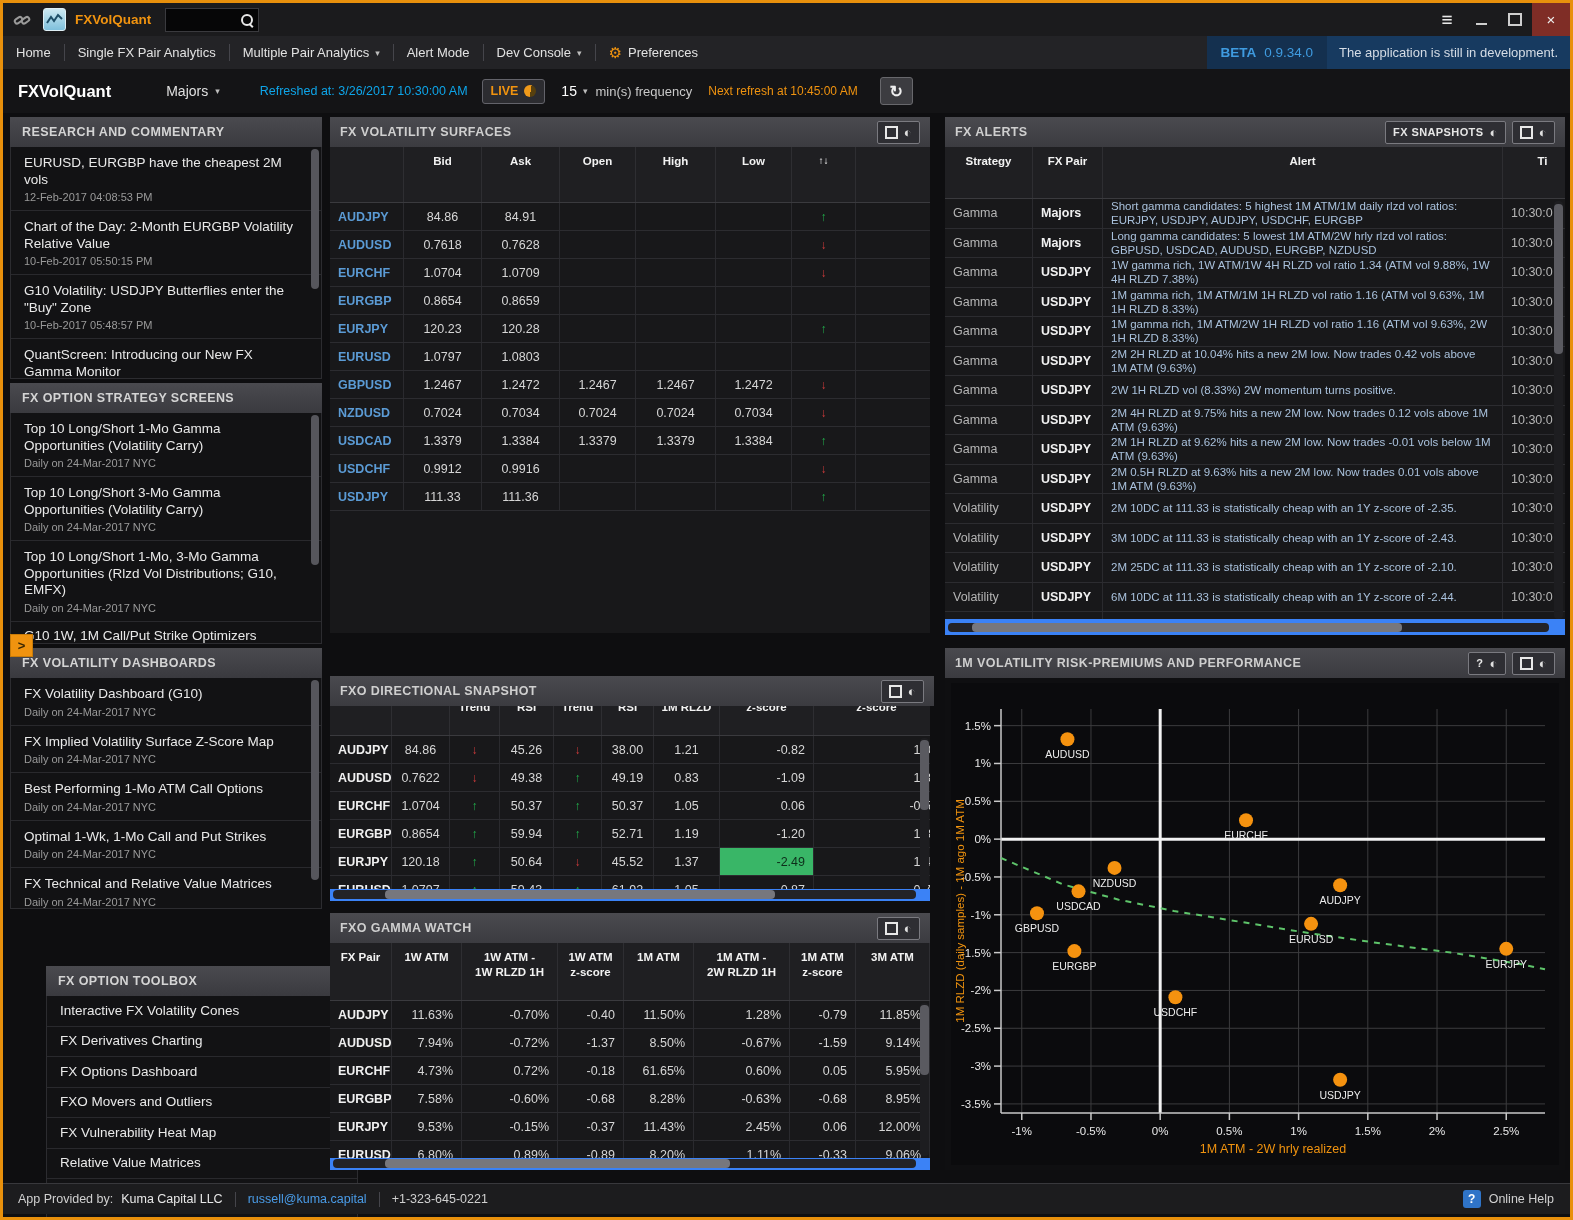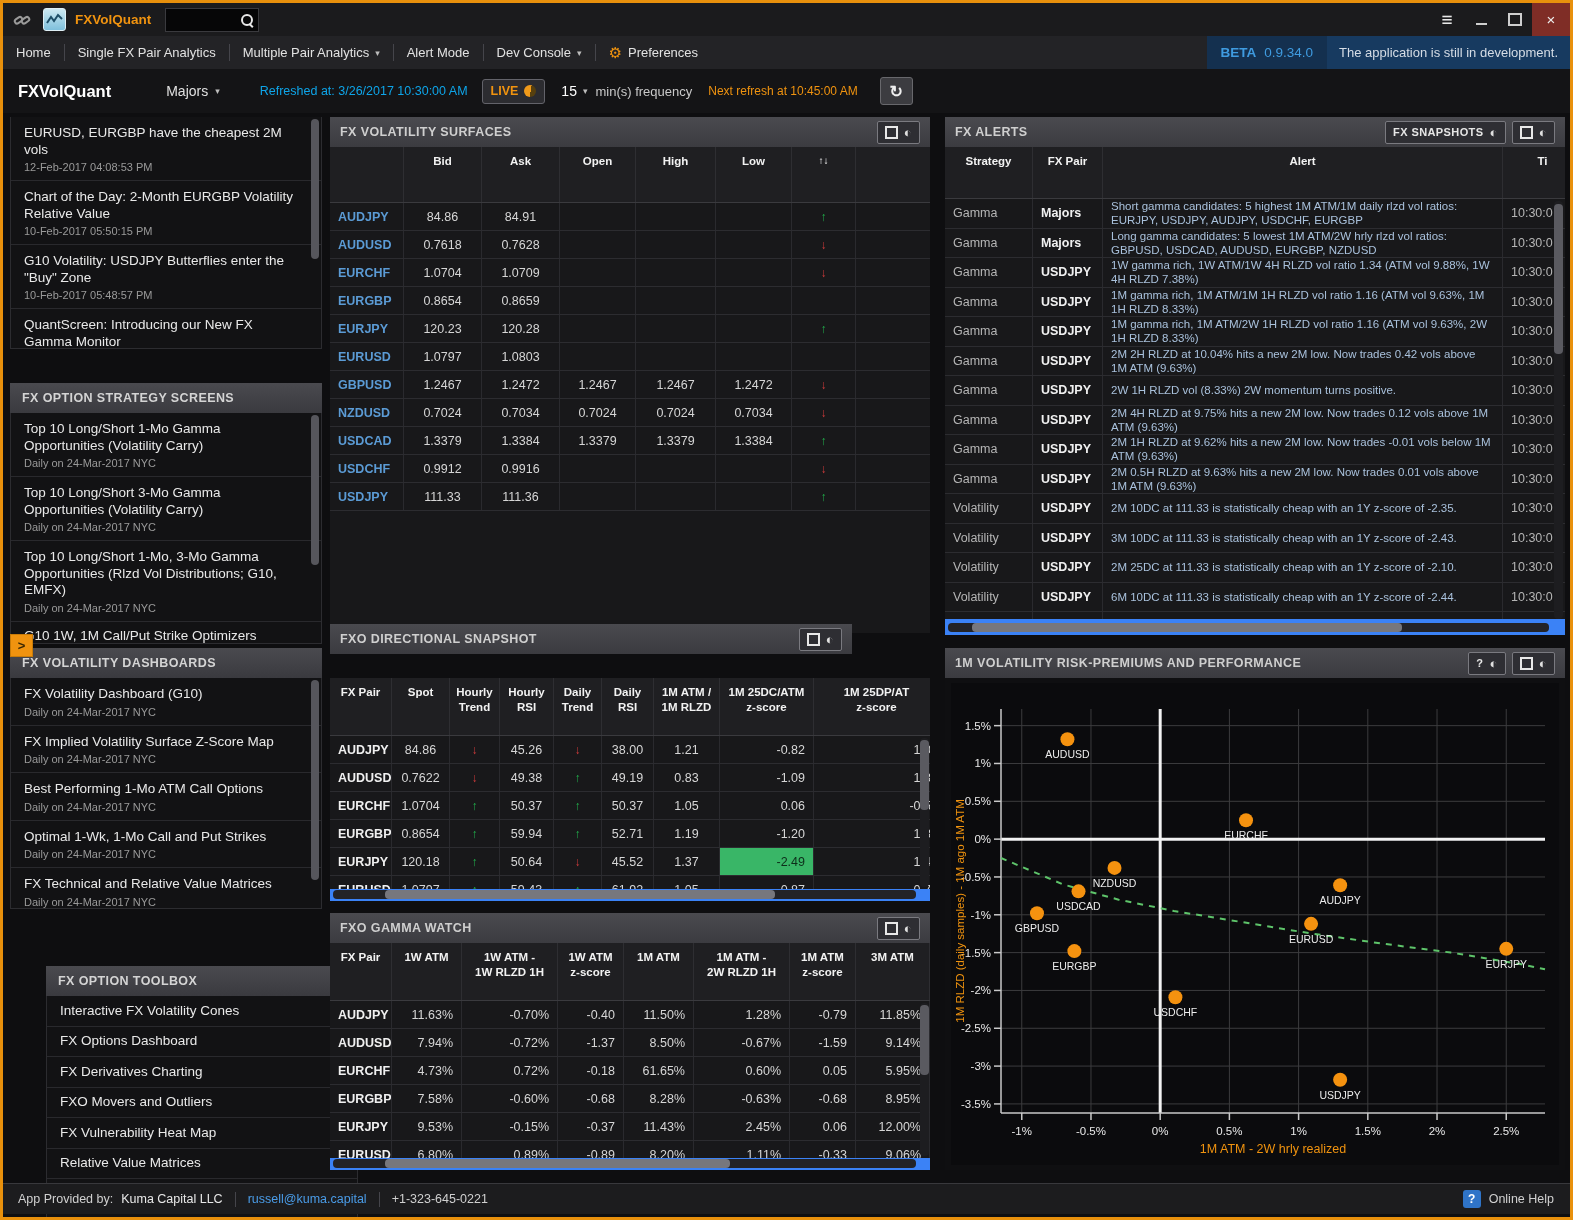--- a/index.html
+++ b/index.html
@@ -191,20 +191,21 @@
       <span>15</span>
       <span class="caret">▾</span>
     </span>
     <span class="h-freqlbl">min(s) frequency</span>
     <span class="h-next">Next refresh at 10:45:00 AM</span>
     <span class="refresh-btn">↻</span>
   </div>
 
   <div id="sidebar-root">
       <div class="side-sec" style="top: 117px;">
+        <div class="side-h">RESEARCH AND COMMENTARY</div>
         <div class="side-list" style="height: 232px;">
           <div class="side-item">
             <div class="t">EURUSD, EURGBP have the cheapest 2M vols</div>
             <div class="s">12-Feb-2017 04:08:53 PM</div>
           </div>
           <div class="side-item">
             <div class="t">Chart of the Day: 2-Month EURGBP Volatility Relative Value</div>
             <div class="s">10-Feb-2017 05:50:15 PM</div>
           </div>
           <div class="side-item">
@@ -264,24 +265,24 @@
           <div class="vthumb" style="top: 2px; height: 200px;"></div>
         </div>
       </div>
       <div class="side-sec" style="top: 966px; margin-left: 36px;">
         <div class="side-h">FX OPTION TOOLBOX</div>
         <div class="side-list" style="height: 234px;">
           <div class="side-item nosub">
             <div class="t">Interactive FX Volatility Cones</div>
           </div>
           <div class="side-item nosub">
+            <div class="t">FX Derivatives Charting</div>
+          </div>
+          <div class="side-item nosub">
             <div class="t">FX Options Dashboard</div>
-          </div>
-          <div class="side-item nosub">
-            <div class="t">FX Derivatives Charting</div>
           </div>
           <div class="side-item nosub">
             <div class="t">FXO Movers and Outliers</div>
           </div>
           <div class="side-item nosub">
             <div class="t">FX Vulnerability Heat Map</div>
           </div>
           <div class="side-item nosub">
             <div class="t">Relative Value Matrices</div>
           </div>
@@ -564,21 +565,21 @@
         </div>
       </div>
     <div class="htrack" style="left:3px;right:16px;bottom:3px">
         <div class="hthumb" style="left:24px;width:430px"></div>
       </div>
     <div class="vtrack" style="top:54px;bottom:16px;right:2px">
         <div class="vthumb" style="top:3px;height:150px"></div>
       </div>
   </div>
 
-  <div class="panel-h" style="left:330px;top:624px;width:522px">
+  <div class="panel-h" style="left:330px;top:676px;width:604px">
     <span>FXO DIRECTIONAL SNAPSHOT</span>
     <span class="ph-btns">
       <span class="ph-btn">
           <span class="sqico"></span>
           <span class="halfico">◐</span>
         </span>
     </span>
   </div>
   <div class="gwrap" style="left:330px;top:678px;width:600px;height:223px">
     <div class="grid" id="t-dir" style="width:610px;height:211px">

